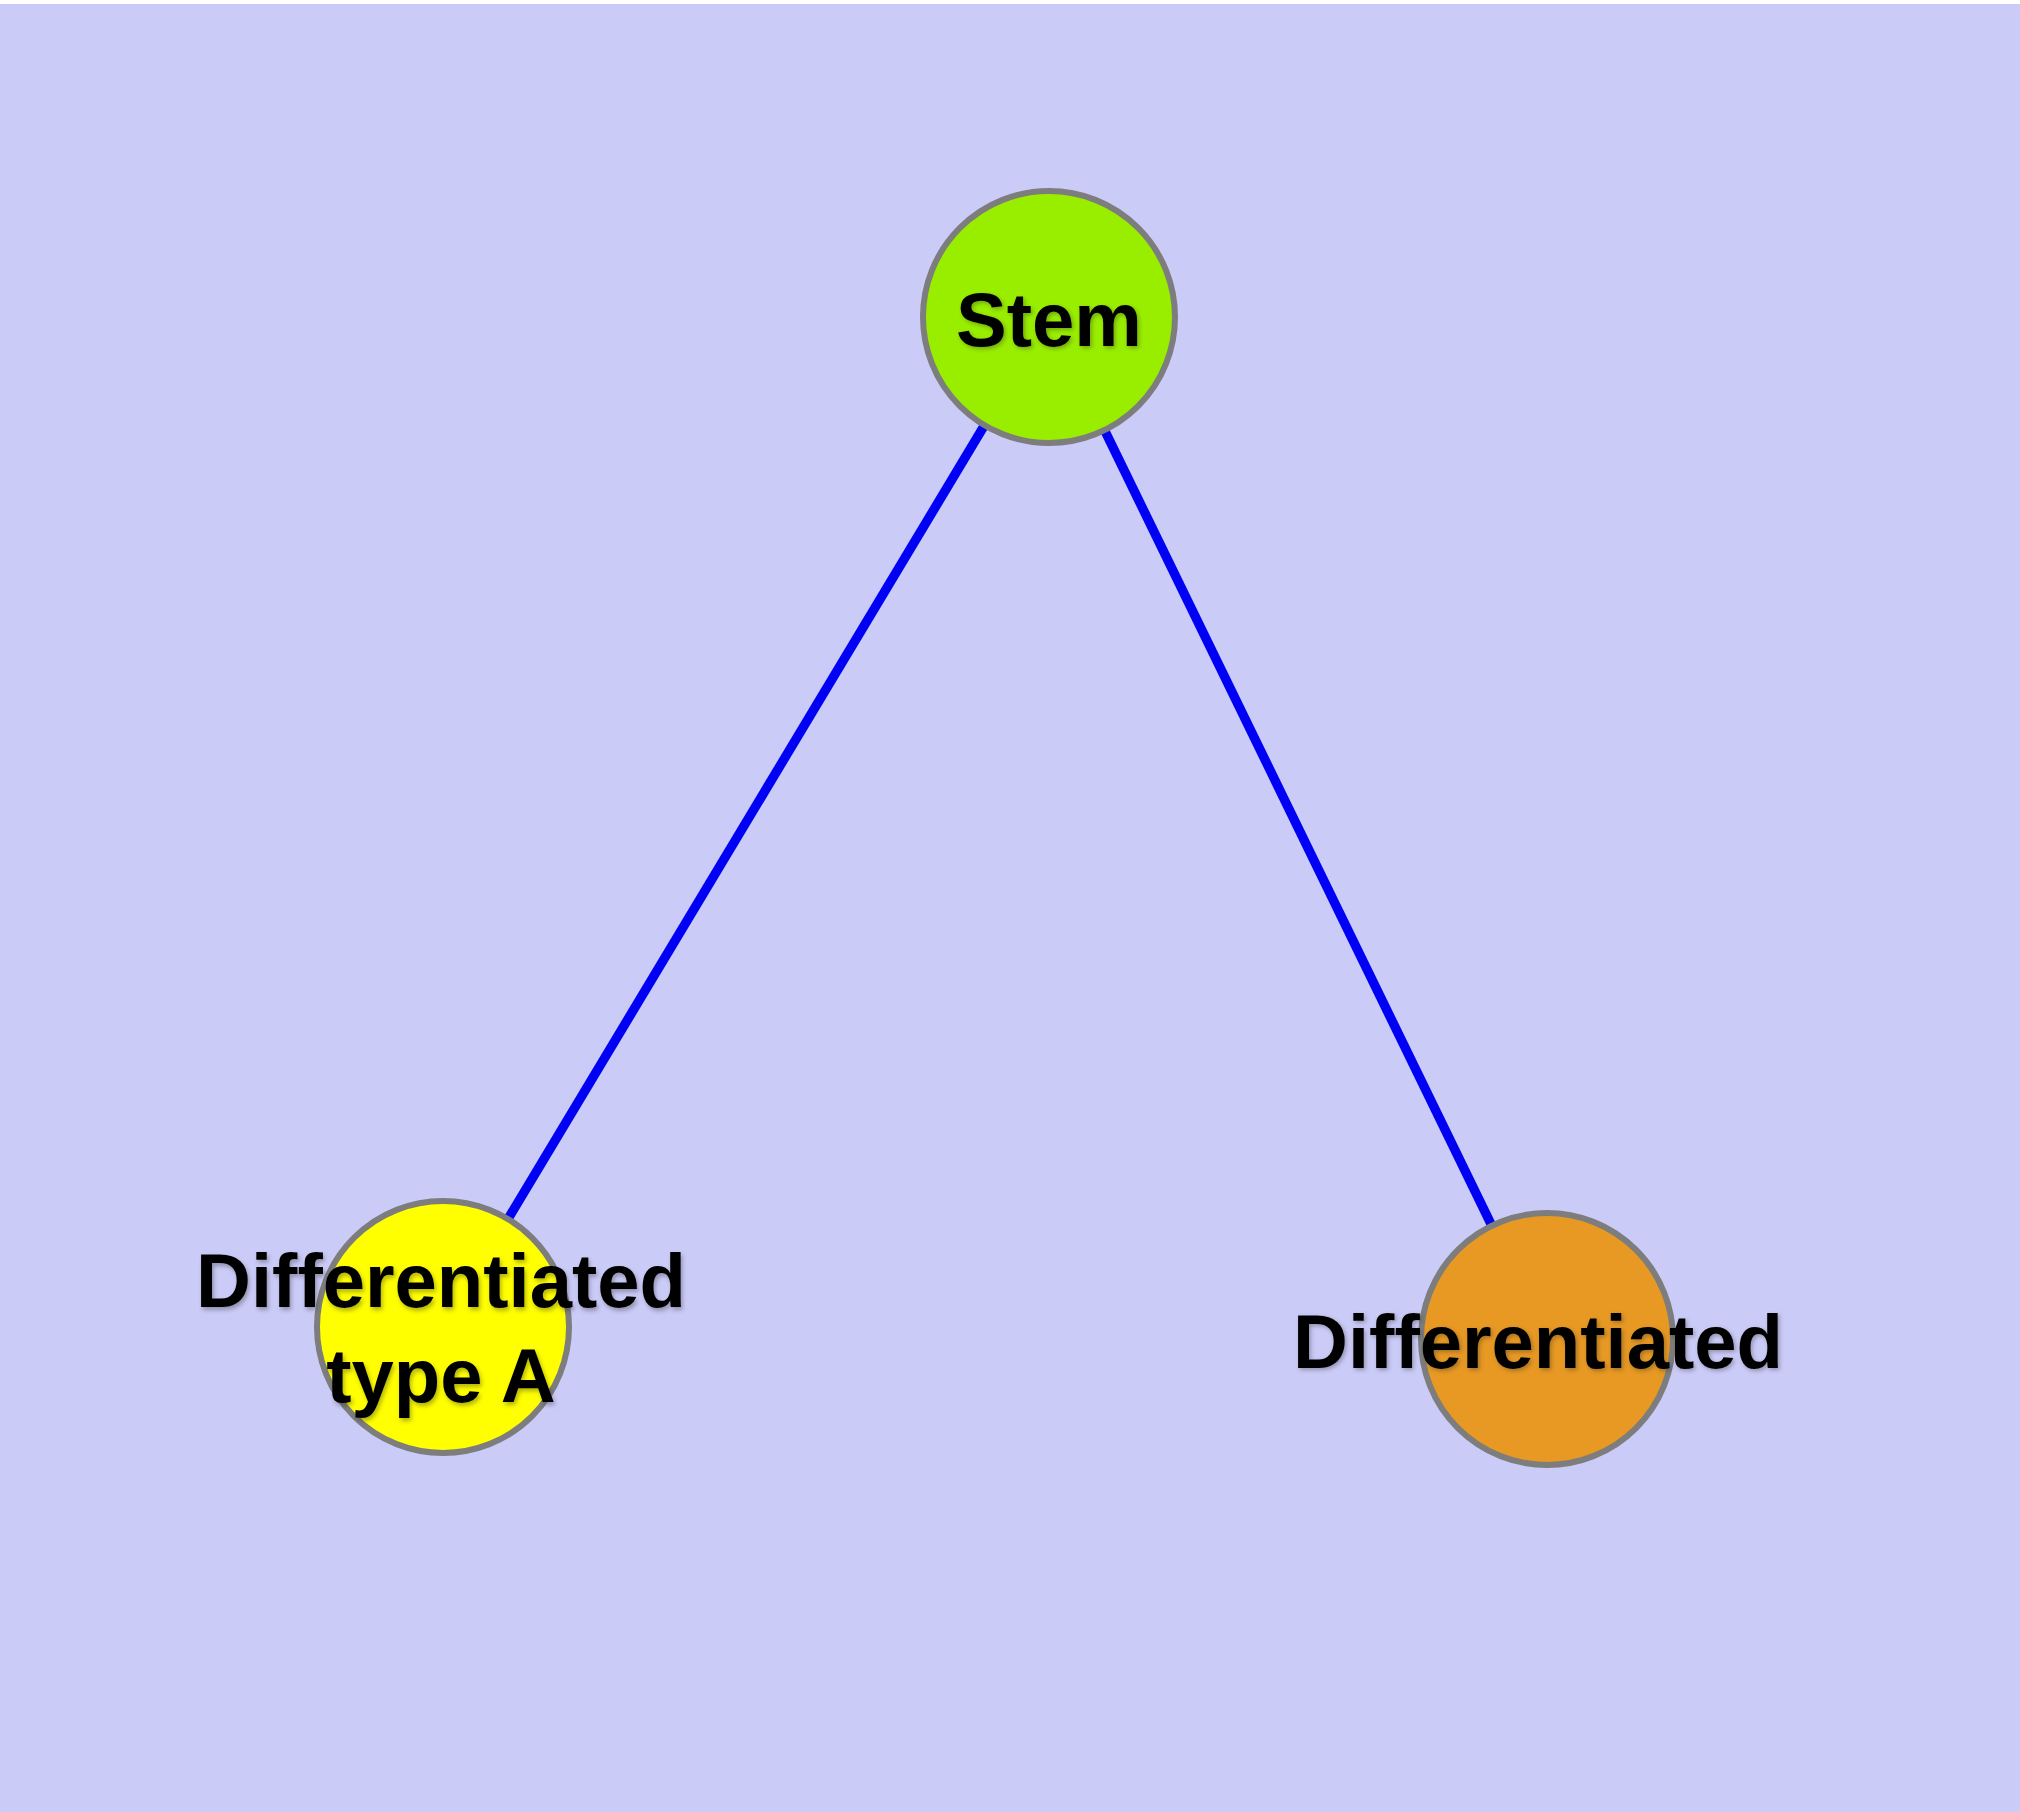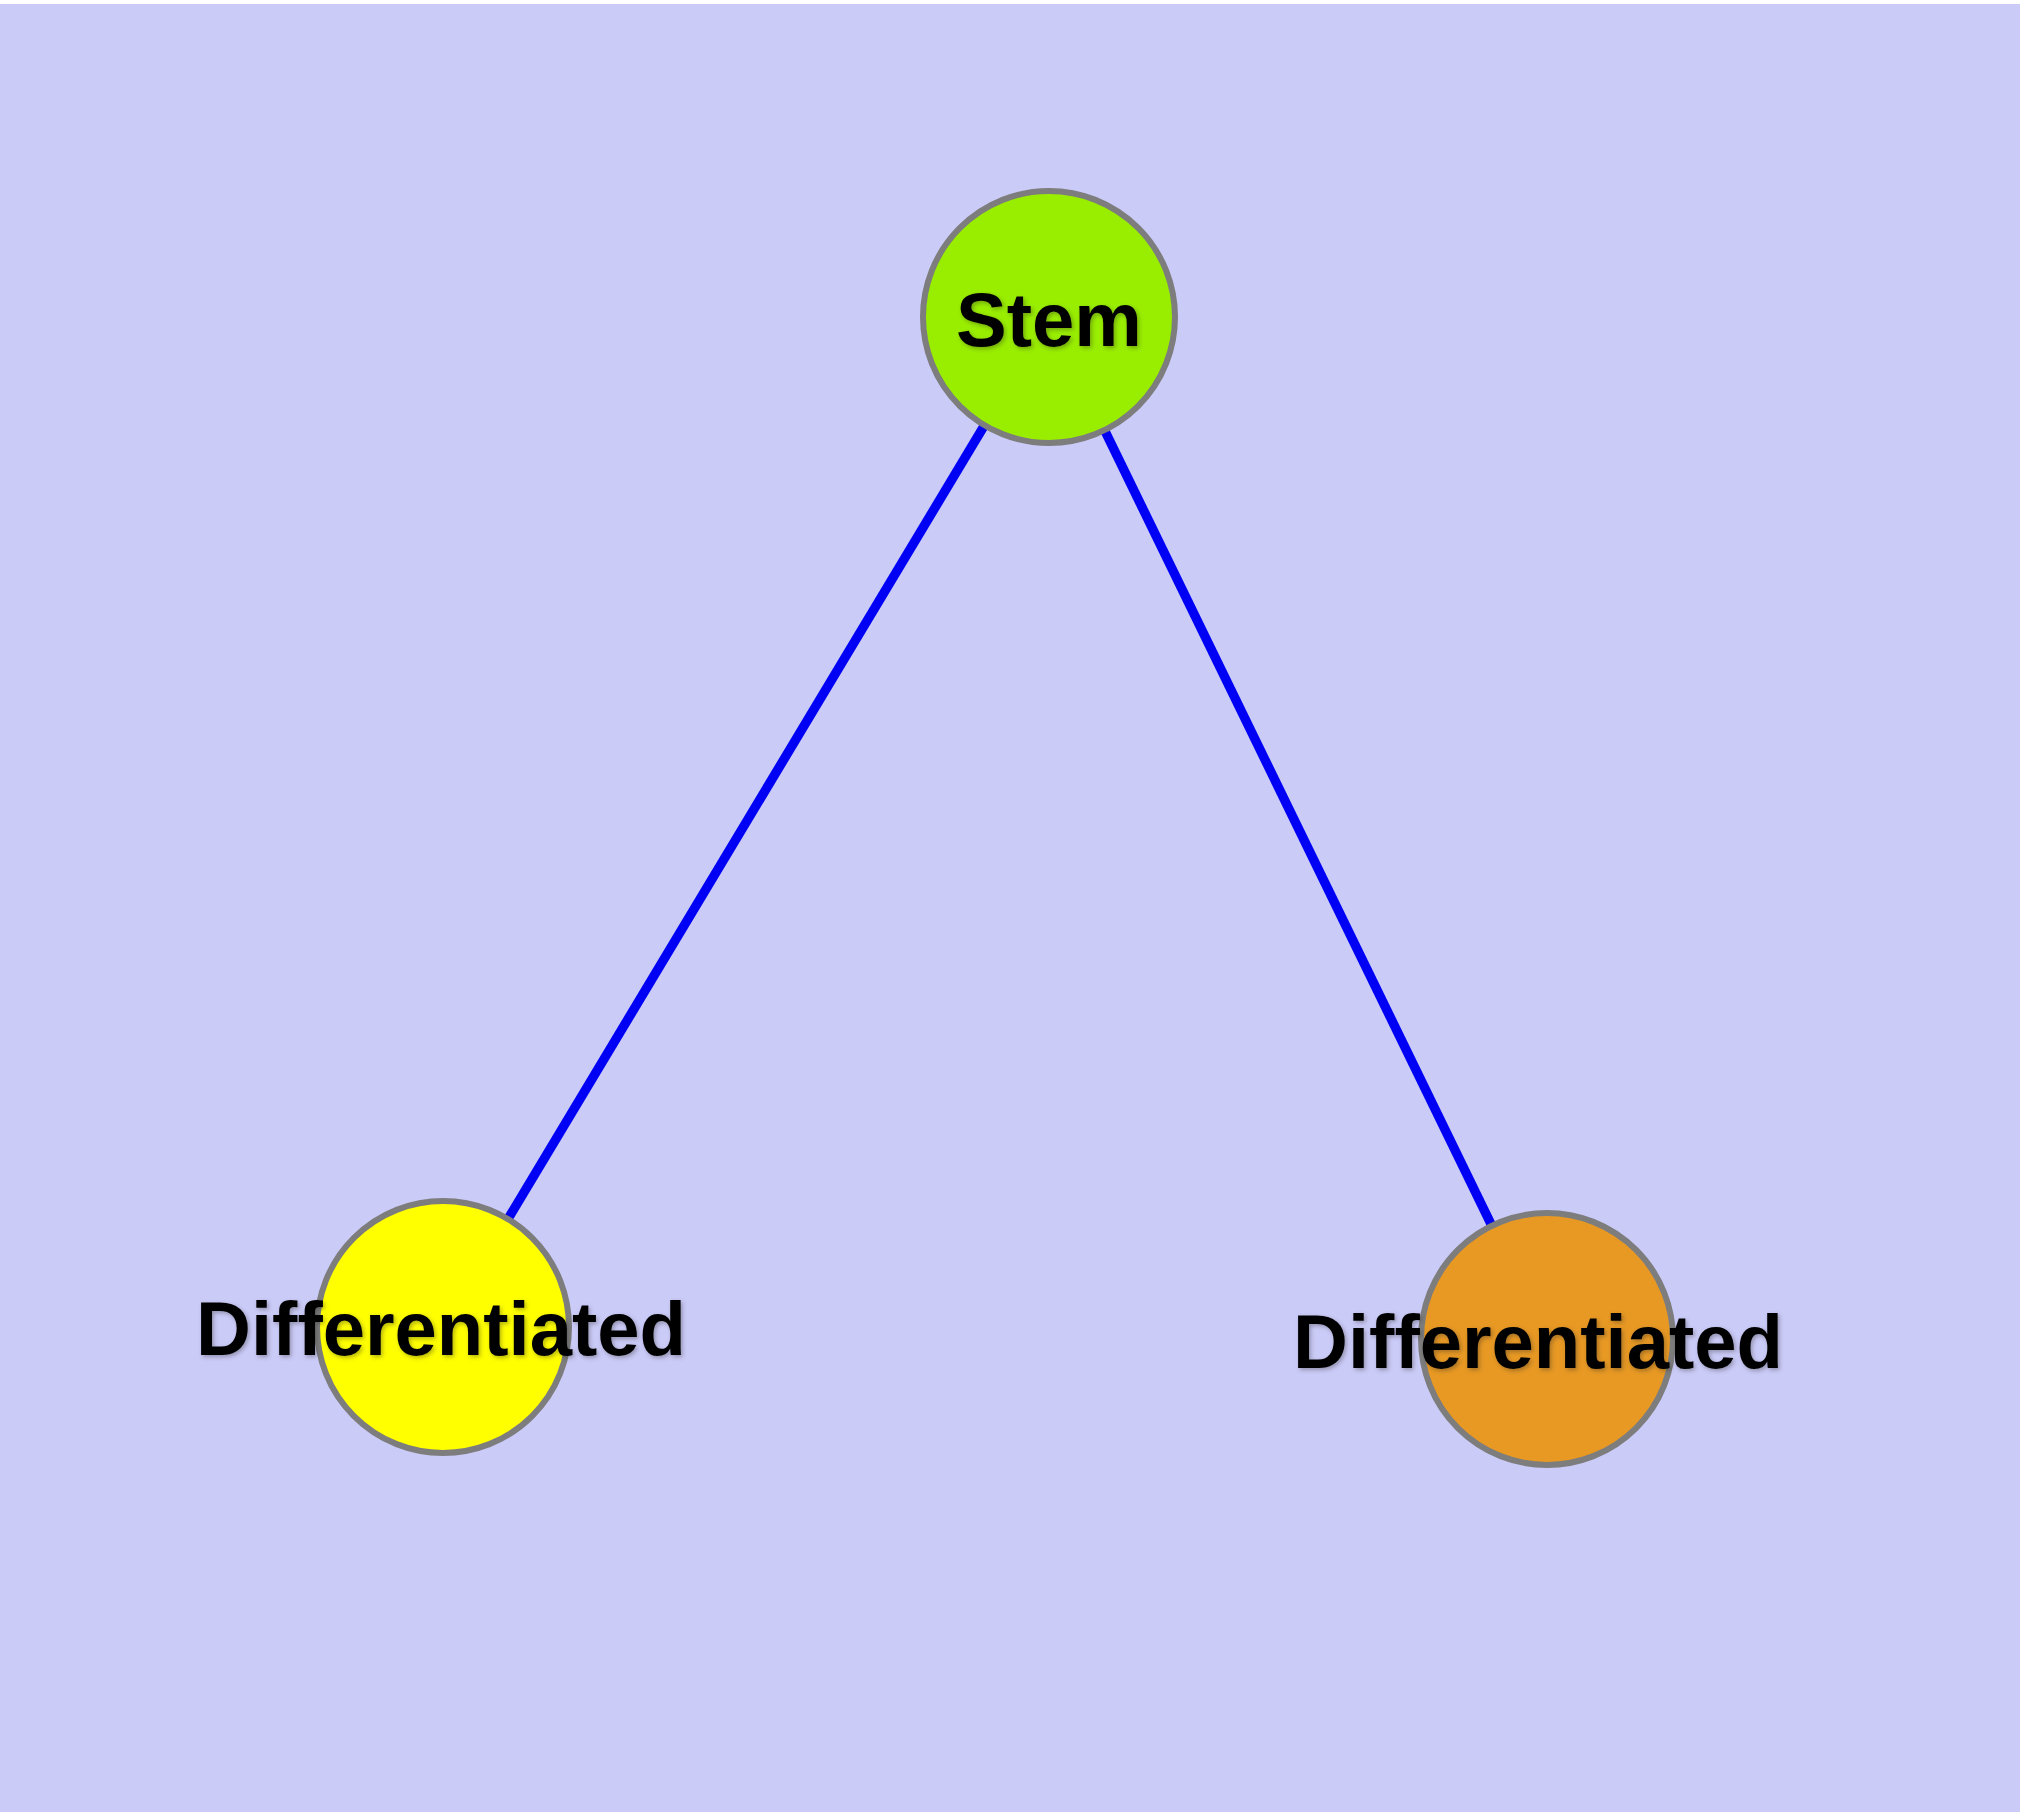--- a/index.html
+++ b/index.html
@@ -77,20 +77,21 @@
   <div class="node-circle type-a" style="background-color: rgb(255, 255, 0);"></div>
 
   <div class="node-circle type-b" style="background-color: rgb(232, 153, 36);"></div>
 
   <div class="node-label stem">
     <span class="label-line">Stem</span>
   </div>
 
   <div class="node-label type-a">
     <span class="label-line">Differentiated</span>
+    <span class="label-line">type A</span>
   </div>
 
   <div class="node-label type-b">
     <span class="label-line">Differentiated</span>
   </div>
 
 </div>
 
 
 </body></html>

